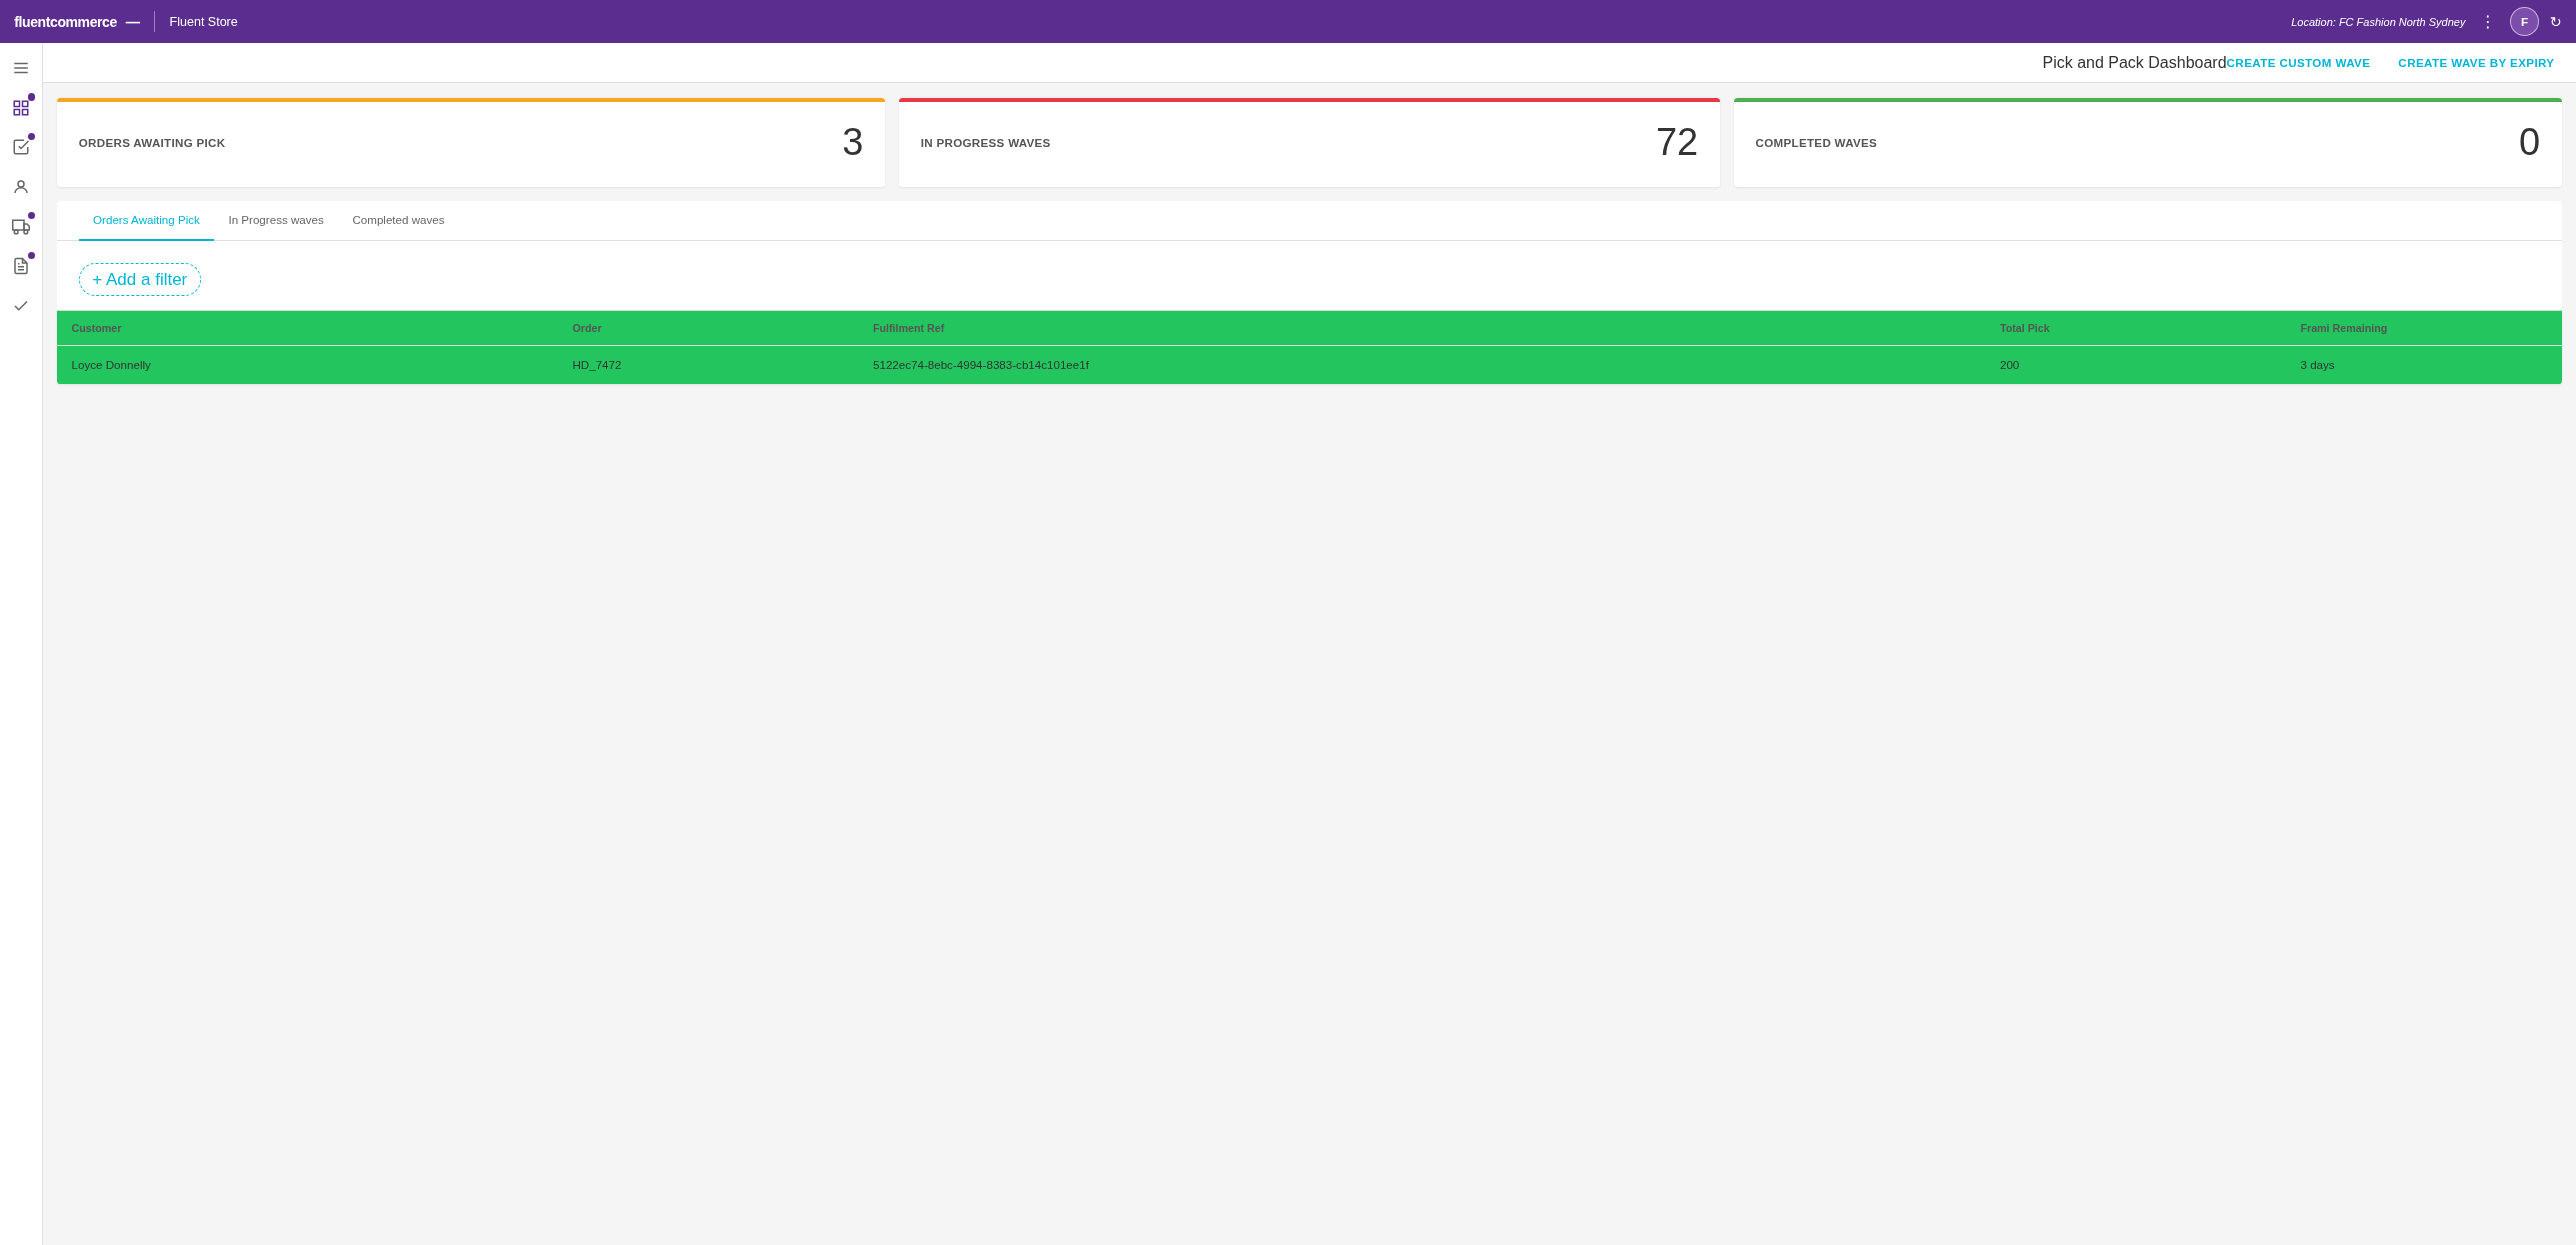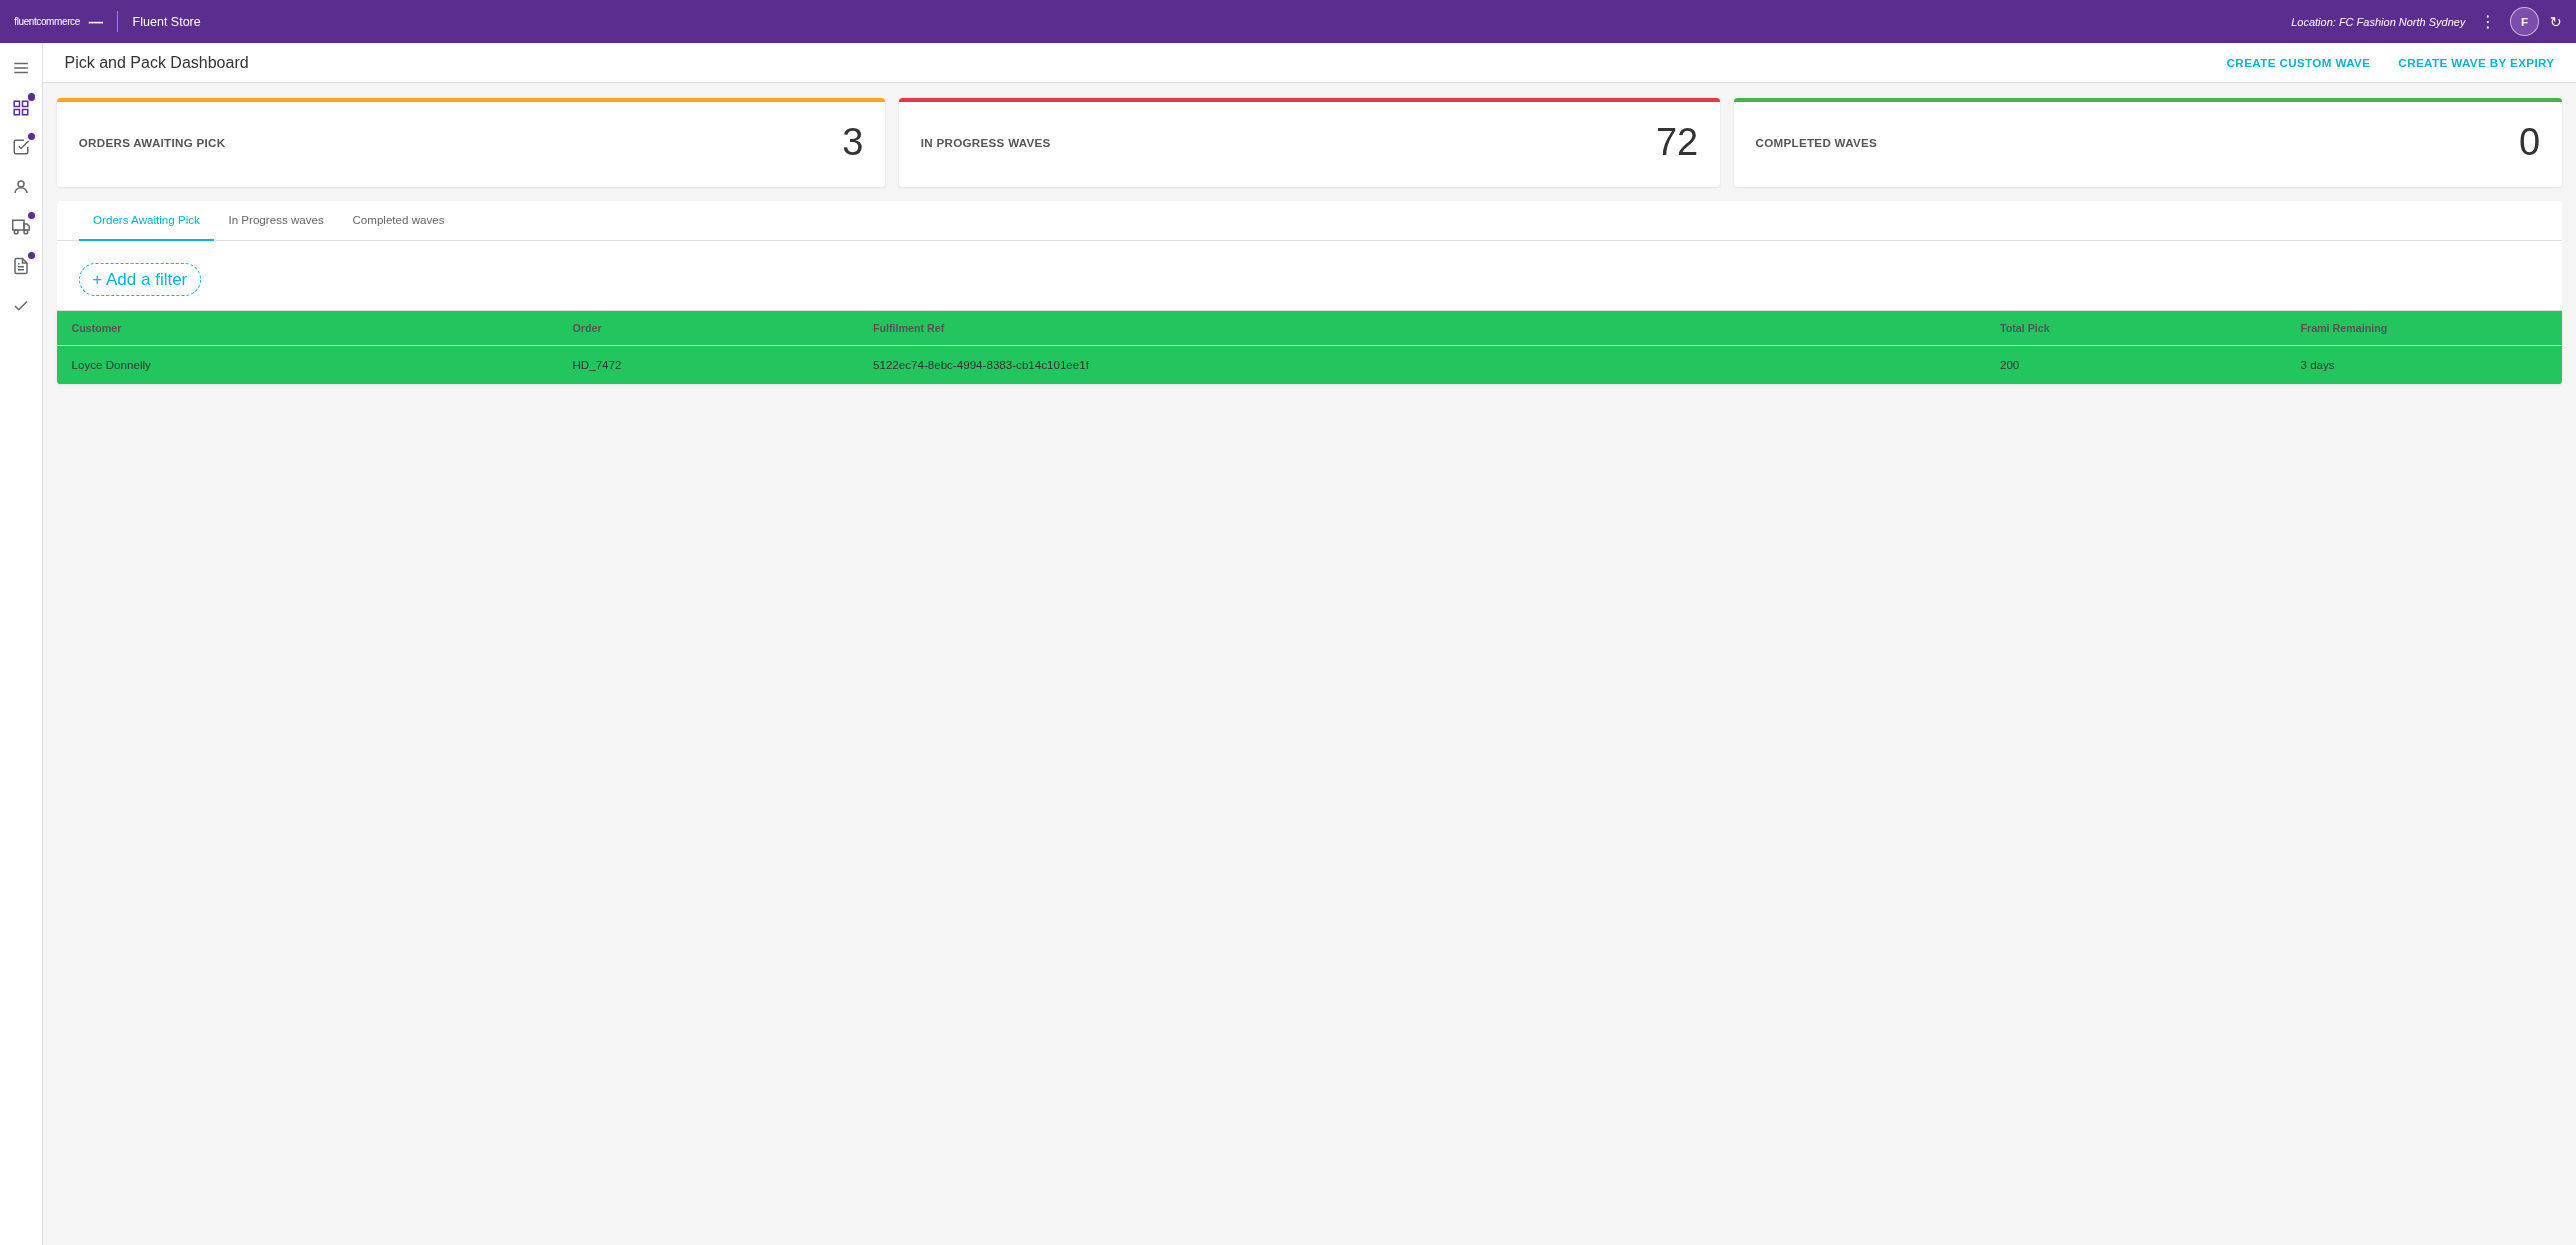--- a/index.html
+++ b/index.html
@@ -107,21 +107,21 @@
       overflow-y: auto;
       background: #f5f5f5;
     }
 
     
     .page-header {
       background: white;
       padding: 10.7px 21.5px;
       display: flex;
       align-items: center;
-      justify-content: space-between;
+      justify-content: flex-end;
       border-bottom: 0.9px solid #e0e0e0;
     }
     .page-title {
       font-size: 16px;
       font-weight: 500;
       color: #333;
     }
     .header-actions {
       display: flex;
       gap: 28px;
@@ -259,21 +259,21 @@
     .col-order { width: 12%; }
     .col-fulfilment { width: 45%; }
     .col-price { width: 12%; }
     .col-time { width: 11%; }
   </style>
 </head>
 <body>
 
 <nav class="top-nav">
   <div class="logo">
-    <span style="font-size:10px;font-weight:400;letter-spacing:-0.4px;">fluentcommerce</span>
+    <span style="font-size:14px;font-weight:700;letter-spacing:-0.4px;">fluentcommerce</span>
     <span style="font-size:14.3px;margin-left:1.8px;">—</span>
   </div>
   <div class="nav-divider"></div>
   <span class="nav-store-name">Fluent Store</span>
   <div class="nav-spacer"></div>
   <div class="nav-right">
     <span class="location-text">Location: FC Fashion North Sydney</span>
     <span class="nav-dots">⋮</span>
     <div class="avatar-circle">F</div>
     <span class="refresh-icon">↻</span>

